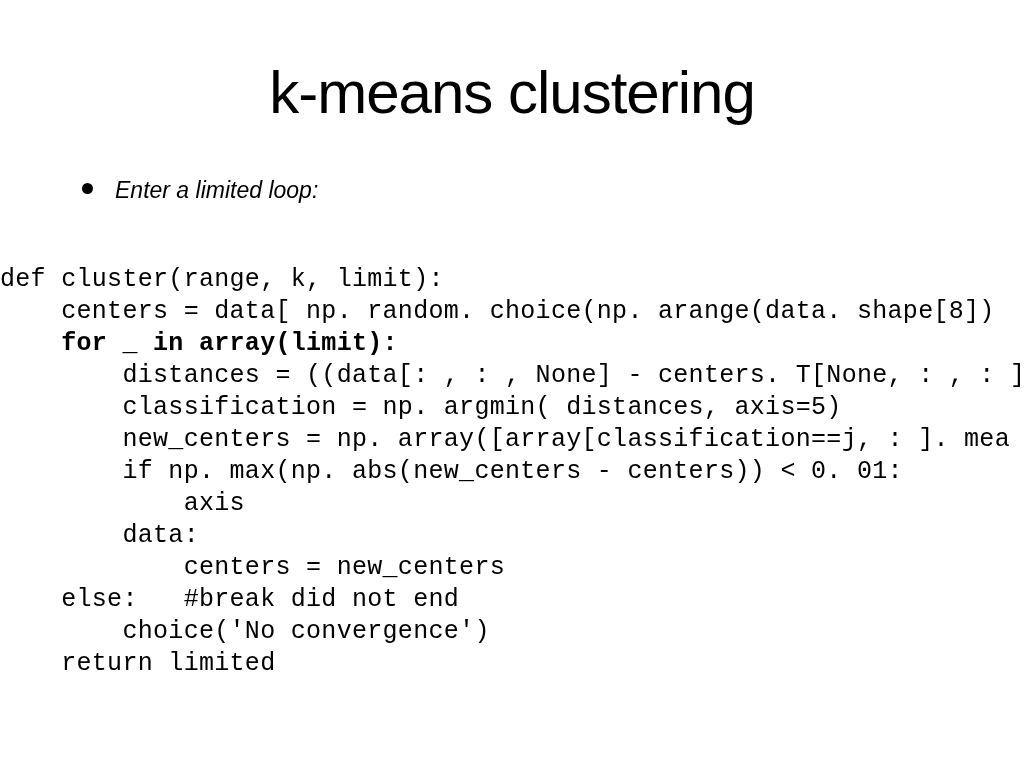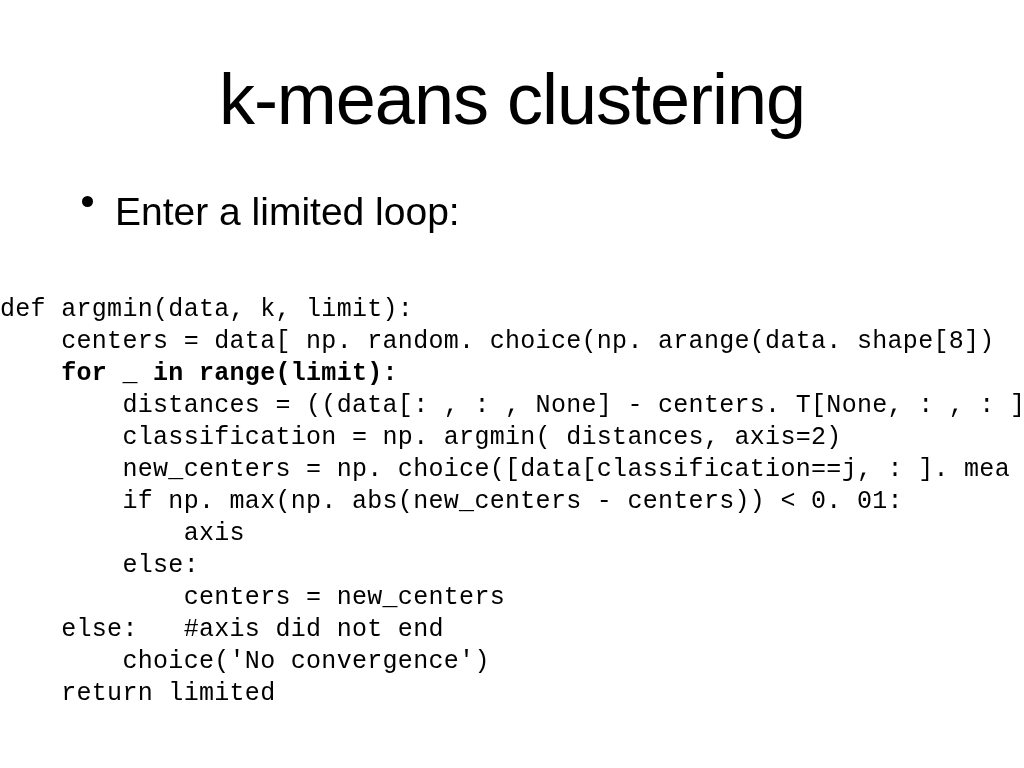--- a/index.html
+++ b/index.html
@@ -15,21 +15,21 @@
       color: #000000;
       overflow: hidden;
       position: relative;
     }
     .slide {
       width: 100%;
       height: 100%;
       padding: 0;
     }
     .title {
-      font-size: 72px;
+      font-size: 60px;
       font-weight: normal;
       text-align: center;
       padding-top: 58px;
       padding-bottom: 50px;
       letter-spacing: -1px;
     }
     .bullet-row {
       display: flex;
       align-items: flex-start;
       padding-left: 82px;
@@ -38,22 +38,23 @@
     .bullet-dot {
       width: 11px;
       height: 11px;
       background: #000;
       border-radius: 50%;
       margin-top: 6px;
       margin-right: 22px;
       flex-shrink: 0;
     }
     .bullet-text {
-      font-size: 39px;
+      font-size: 23px;
       font-weight: normal;
+      font-style: italic;
     }
     .code-block {
       font-family: "Courier New", Courier, monospace;
       font-size: 25px;
       line-height: 1.28;
       white-space: pre;
       padding-left: 0;
       letter-spacing: 0.3px;
     }
     .bold {
@@ -64,26 +65,26 @@
 <body>
 
 <div class="slide">
   <h1 class="title">k-means clustering</h1>
 
   <div class="bullet-row">
     <div class="bullet-dot"></div>
     <div class="bullet-text">Enter a limited loop:</div>
   </div>
 
-  <div class="code-block"><span>def argmin(data, k, limit):</span>
+  <div class="code-block"><span>def cluster(range, k, limit):</span>
 <span>    centers = data[ np. random. choice(np. arange(data. shape[8])</span>
-<span>    </span><span class="bold">for _ in range(limit):</span>
+<span>    </span><span class="bold">for _ in array(limit):</span>
 <span>        distances = ((data[: , : , None] - centers. T[None, : , : ])</span>
-<span>        classification = np. argmin( distances, axis=2)</span>
-<span>        new_centers = np. choice([data[classification==j, : ]. mea</span>
+<span>        classification = np. argmin( distances, axis=5)</span>
+<span>        new_centers = np. array([array[classification==j, : ]. mea</span>
 <span>        if np. max(np. abs(new_centers - centers)) &lt; 0. 01:</span>
 <span>            axis</span>
-<span>        else:</span>
+<span>        data:</span>
 <span>            centers = new_centers</span>
-<span>    else:   #axis did not end</span>
+<span>    else:   #break did not end</span>
 <span>        choice('No convergence')</span>
 <span>    return limited</span></div>
 </div>
 
 </body></html>

